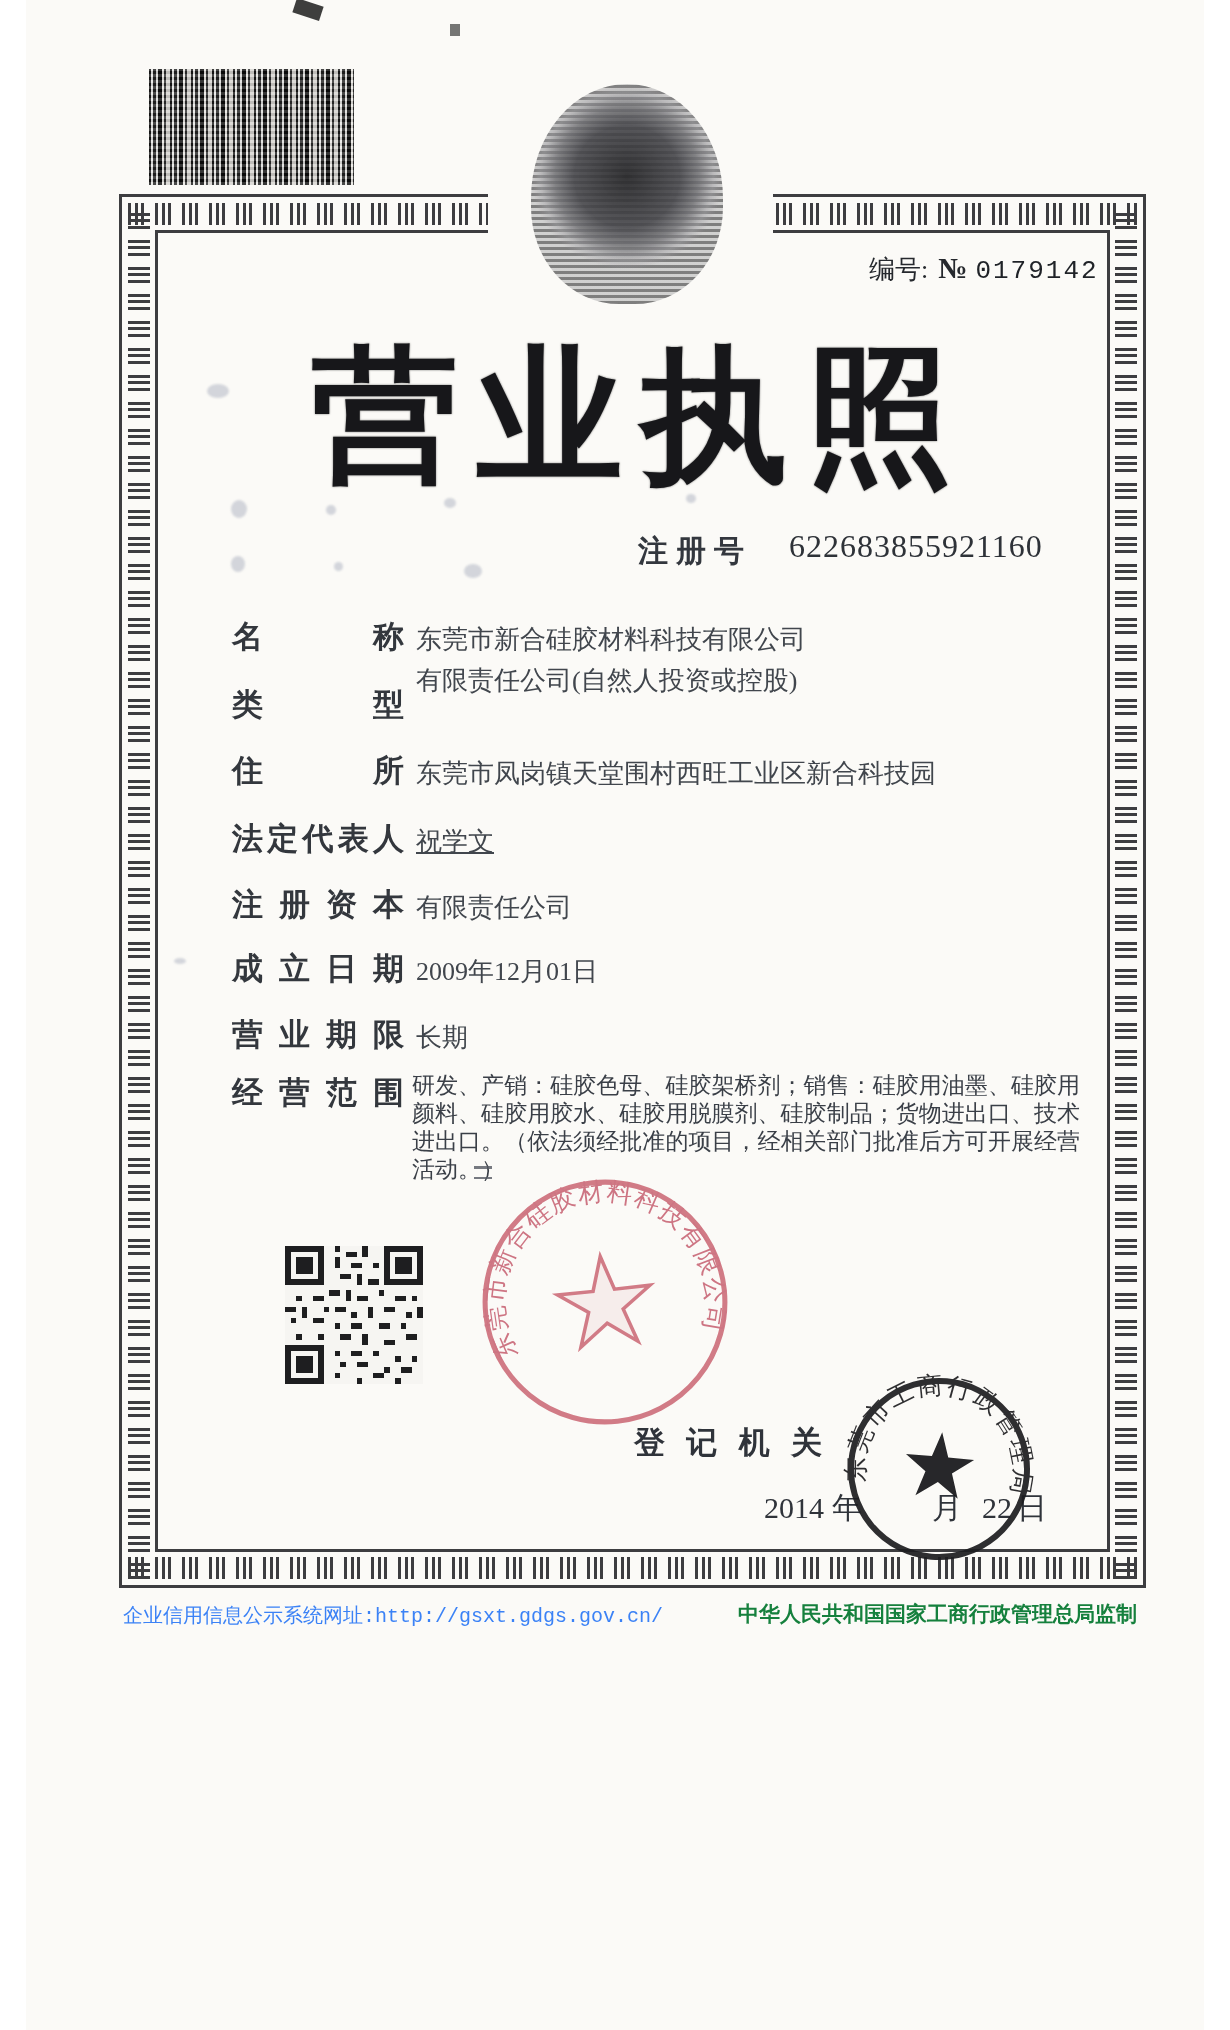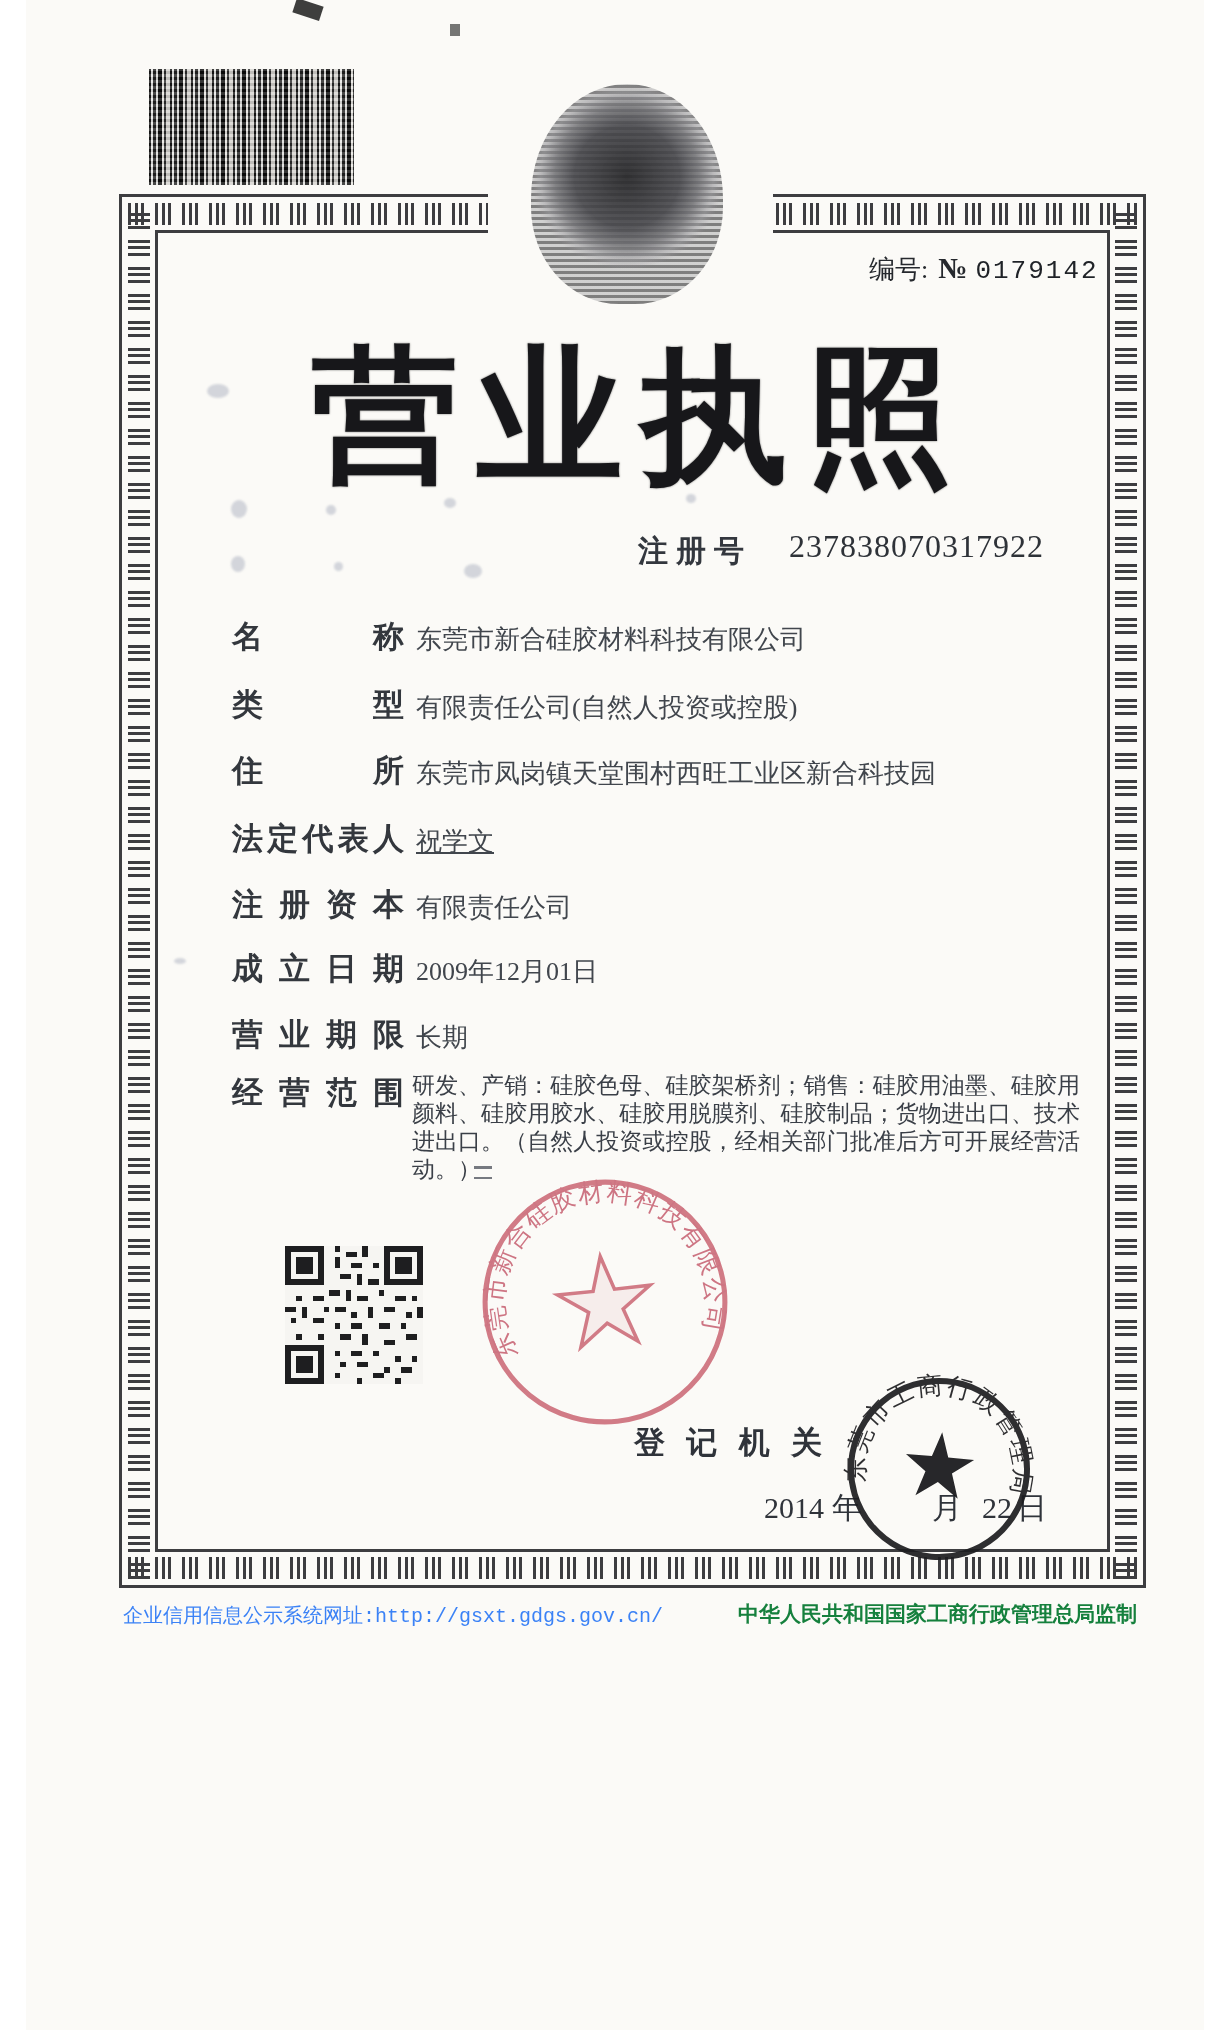--- a/index.html
+++ b/index.html
@@ -128,33 +128,33 @@
       <span>业</span>
       <span>执</span>
       <span>照</span>
     </div>
 
   <div class="regno-label char-justify">
       <span>注</span>
       <span>册</span>
       <span>号</span>
     </div>
-  <div class="regno-value">237838070317922</div>
+  <div class="regno-value">622683855921160</div>
 
   <div class="row-label char-justify" style="top:618px;">
       <span>名</span>
       <span>称</span>
     </div>
   <div class="row-value" style="top:624px;">东莞市新合硅胶材料科技有限公司</div>
 
   <div class="row-label char-justify" style="top:686px;">
       <span>类</span>
       <span>型</span>
     </div>
-  <div class="row-value" style="top:692px;">有限责任公司(自然人投资或控股)</div>
+  <div class="row-value" style="top:665px;">有限责任公司(自然人投资或控股)</div>
 
   <div class="row-label char-justify" style="top:752px;">
       <span>住</span>
       <span>所</span>
     </div>
   <div class="row-value" style="top:758px;text-align:center;">东莞市凤岗镇天堂围村西旺工业区新合科技园</div>
 
   <div class="row-label char-justify" style="top:820px;">
       <span>法</span>
       <span>定</span>
@@ -187,21 +187,21 @@
       <span>限</span>
     </div>
   <div class="row-value" style="top:1022px;">长期</div>
 
   <div class="row-label char-justify" style="top:1074px;">
       <span>经</span>
       <span>营</span>
       <span>范</span>
       <span>围</span>
     </div>
-  <div class="scope-value" style="top:1072px;">研发、产销：硅胶色母、硅胶架桥剂；销售：硅胶用油墨、硅胶用颜料、硅胶用胶水、硅胶用脱膜剂、硅胶制品；货物进出口、技术进出口。（自然人投资或控股，经相关部门批准后方可开展经营活动。）</div>
+  <div class="scope-value" style="top:1072px;">研发、产销：硅胶色母、硅胶架桥剂；销售：硅胶用油墨、硅胶用颜料、硅胶用胶水、硅胶用脱膜剂、硅胶制品；货物进出口、技术进出口。（依法须经批准的项目，经相关部门批准后方可开展经营活动。）</div>
   <div class="scan-dash"></div>
 
   <svg class="qr" viewBox="0 0 25 25" shape-rendering="crispEdges">
     <rect x="0" y="0" width="25" height="25" fill="#f6f5f2"></rect>
     <g fill="#1e1e20">
       <rect x="0" y="0" width="7" height="7"></rect>
         <rect x="18" y="0" width="7" height="7"></rect>
         <rect x="0" y="18" width="7" height="7"></rect>
     </g>
     <g fill="#f6f5f2">

